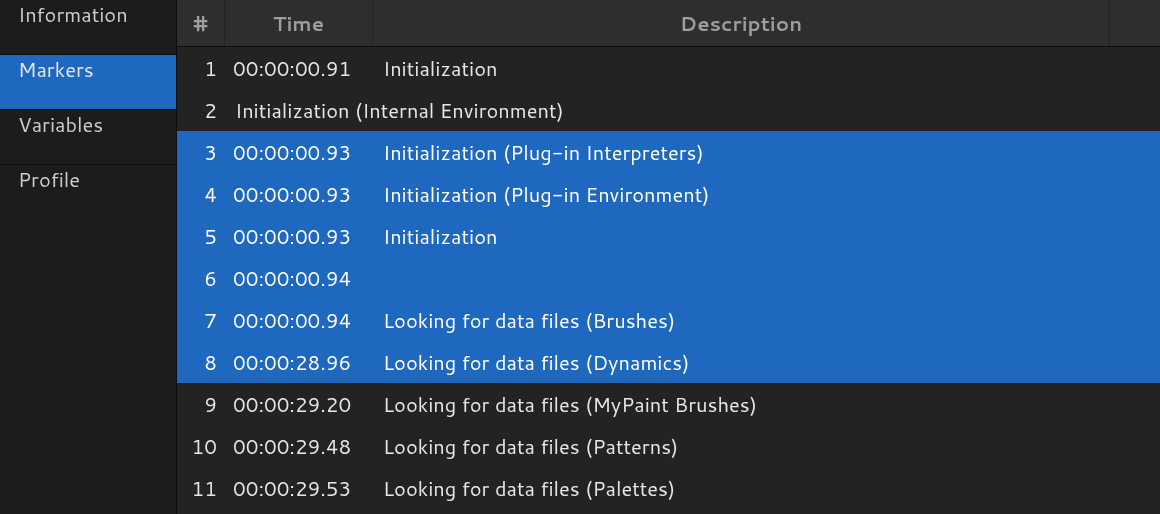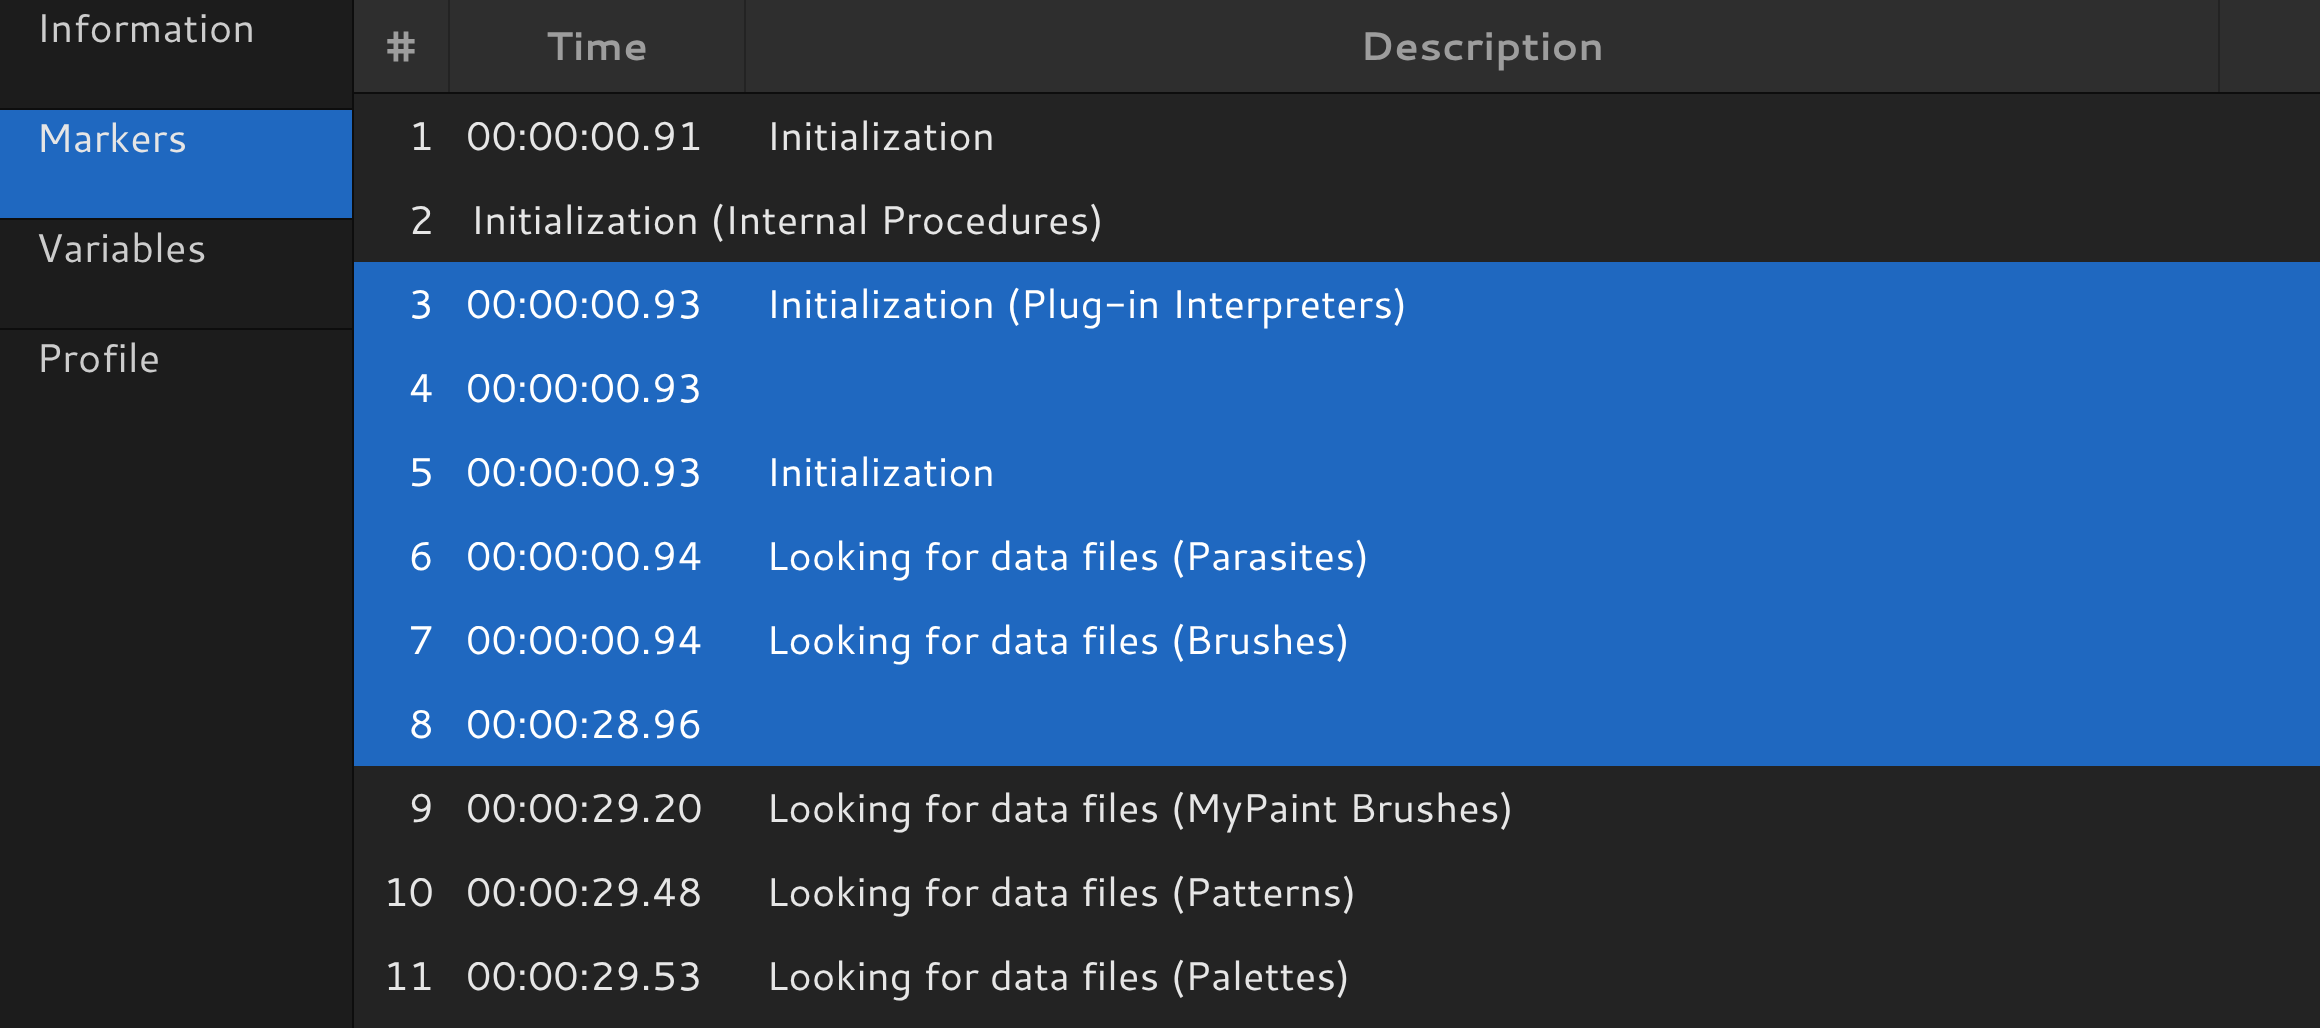--- a/index.html
+++ b/index.html
@@ -117,49 +117,50 @@
     <div class="col-tail"></div>
   </div>
   <div class="table-body" id="table-body">
       <div class="row">
         <div class="col-num">1</div>
         <div class="col-time">00:00:00.91</div>
         <div class="col-desc">Initialization</div>
       </div>
       <div class="row">
         <div class="col-num">2</div>
-        <div class="col-desc">Initialization (Internal Procedures)</div>
+        <div class="col-desc">Initialization (Internal Environment)</div>
       </div>
       <div class="row sel">
         <div class="col-num">3</div>
         <div class="col-time">00:00:00.93</div>
         <div class="col-desc">Initialization (Plug-in Interpreters)</div>
       </div>
       <div class="row sel">
         <div class="col-num">4</div>
         <div class="col-time">00:00:00.93</div>
+        <div class="col-desc">Initialization (Plug-in Environment)</div>
       </div>
       <div class="row sel">
         <div class="col-num">5</div>
         <div class="col-time">00:00:00.93</div>
         <div class="col-desc">Initialization</div>
       </div>
       <div class="row sel">
         <div class="col-num">6</div>
         <div class="col-time">00:00:00.94</div>
-        <div class="col-desc">Looking for data files (Parasites)</div>
       </div>
       <div class="row sel">
         <div class="col-num">7</div>
         <div class="col-time">00:00:00.94</div>
         <div class="col-desc">Looking for data files (Brushes)</div>
       </div>
       <div class="row sel">
         <div class="col-num">8</div>
         <div class="col-time">00:00:28.96</div>
+        <div class="col-desc">Looking for data files (Dynamics)</div>
       </div>
       <div class="row">
         <div class="col-num">9</div>
         <div class="col-time">00:00:29.20</div>
         <div class="col-desc">Looking for data files (MyPaint Brushes)</div>
       </div>
       <div class="row">
         <div class="col-num">10</div>
         <div class="col-time">00:00:29.48</div>
         <div class="col-desc">Looking for data files (Patterns)</div>

